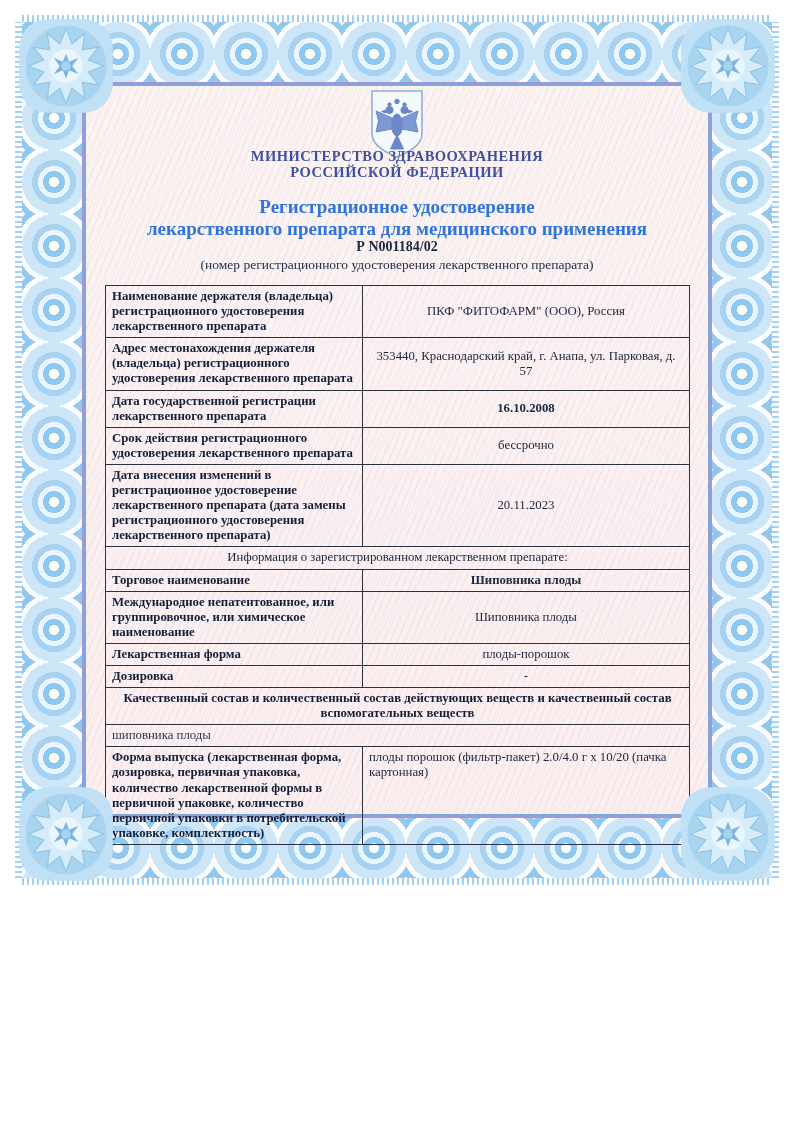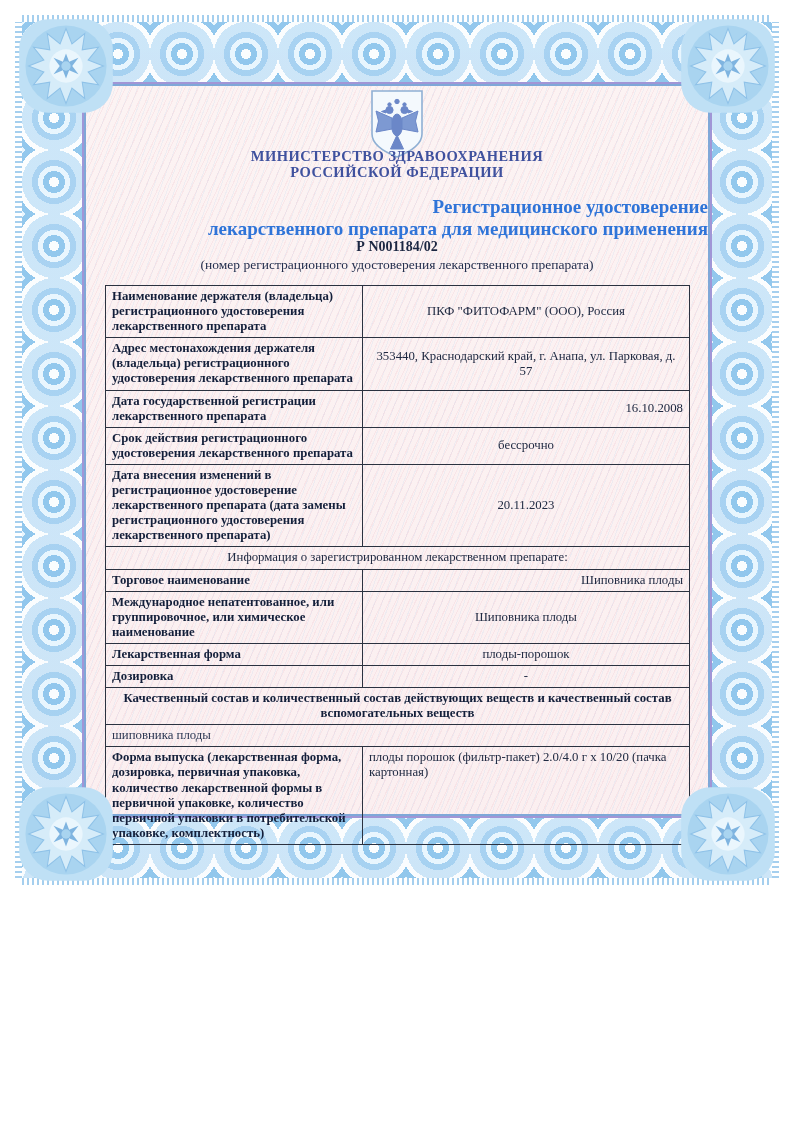--- a/index.html
+++ b/index.html
@@ -60,21 +60,21 @@
   }
 
   .emblem { position:absolute; left:50%; top:2px; transform:translateX(-50%); }
 
   .ministry {
     position:absolute; top:62px; left:0; right:0; text-align:center;
     color:#3f519e; font-size:14.5px; font-weight:bold; line-height:1.12;
     letter-spacing:0.5px;
   }
   .title {
-    position:absolute; top:110px; left:0; right:0; text-align:right;
+    position:absolute; top:110px; left:0; right:0; text-align:center;
     color:#2f74d8; font-size:19px; font-weight:bold; line-height:1.18;
   }
   .regnum {
     position:absolute; top:153px; left:0; right:0; text-align:center;
     color:#1c2742; font-size:14px; font-weight:bold;
   }
   .regnote {
     position:absolute; top:171px; left:0; right:0; text-align:center;
     color:#242f4e; font-size:13.5px;
   }
@@ -83,21 +83,21 @@
   table.reg {
     position:absolute; left:19px; top:199px; width:585px;
     border-collapse:collapse; table-layout:fixed;
   }
   table.reg td {
     border:1.4px solid #2b3240; padding:3px 6px;
     font-size:12.8px; line-height:1.18; vertical-align:middle;
   }
   td.lbl { width:44%; font-weight:bold; color:#131f3a; }
   td.val { color:#202a42; text-align:center; }
-  td.val.v-bold { font-weight:normal;text-align:right; }
+  td.val.v-bold { font-weight:bold; }
   td.val.v-left { text-align:left; vertical-align:top; }
   td.full { text-align:center; color:#202a42; }
   td.full.f-bold { text-align:center; font-weight:bold; color:#131f3a; }
   td.full.f-plain { text-align:left; color:#2c3752; }
 
   .serial {
     position:absolute; left:508px; top:888px;
     font-family:"DejaVu Sans Mono", monospace;
     font-size:17px; font-weight:bold; color:#c7293a; letter-spacing:3px;
   }

